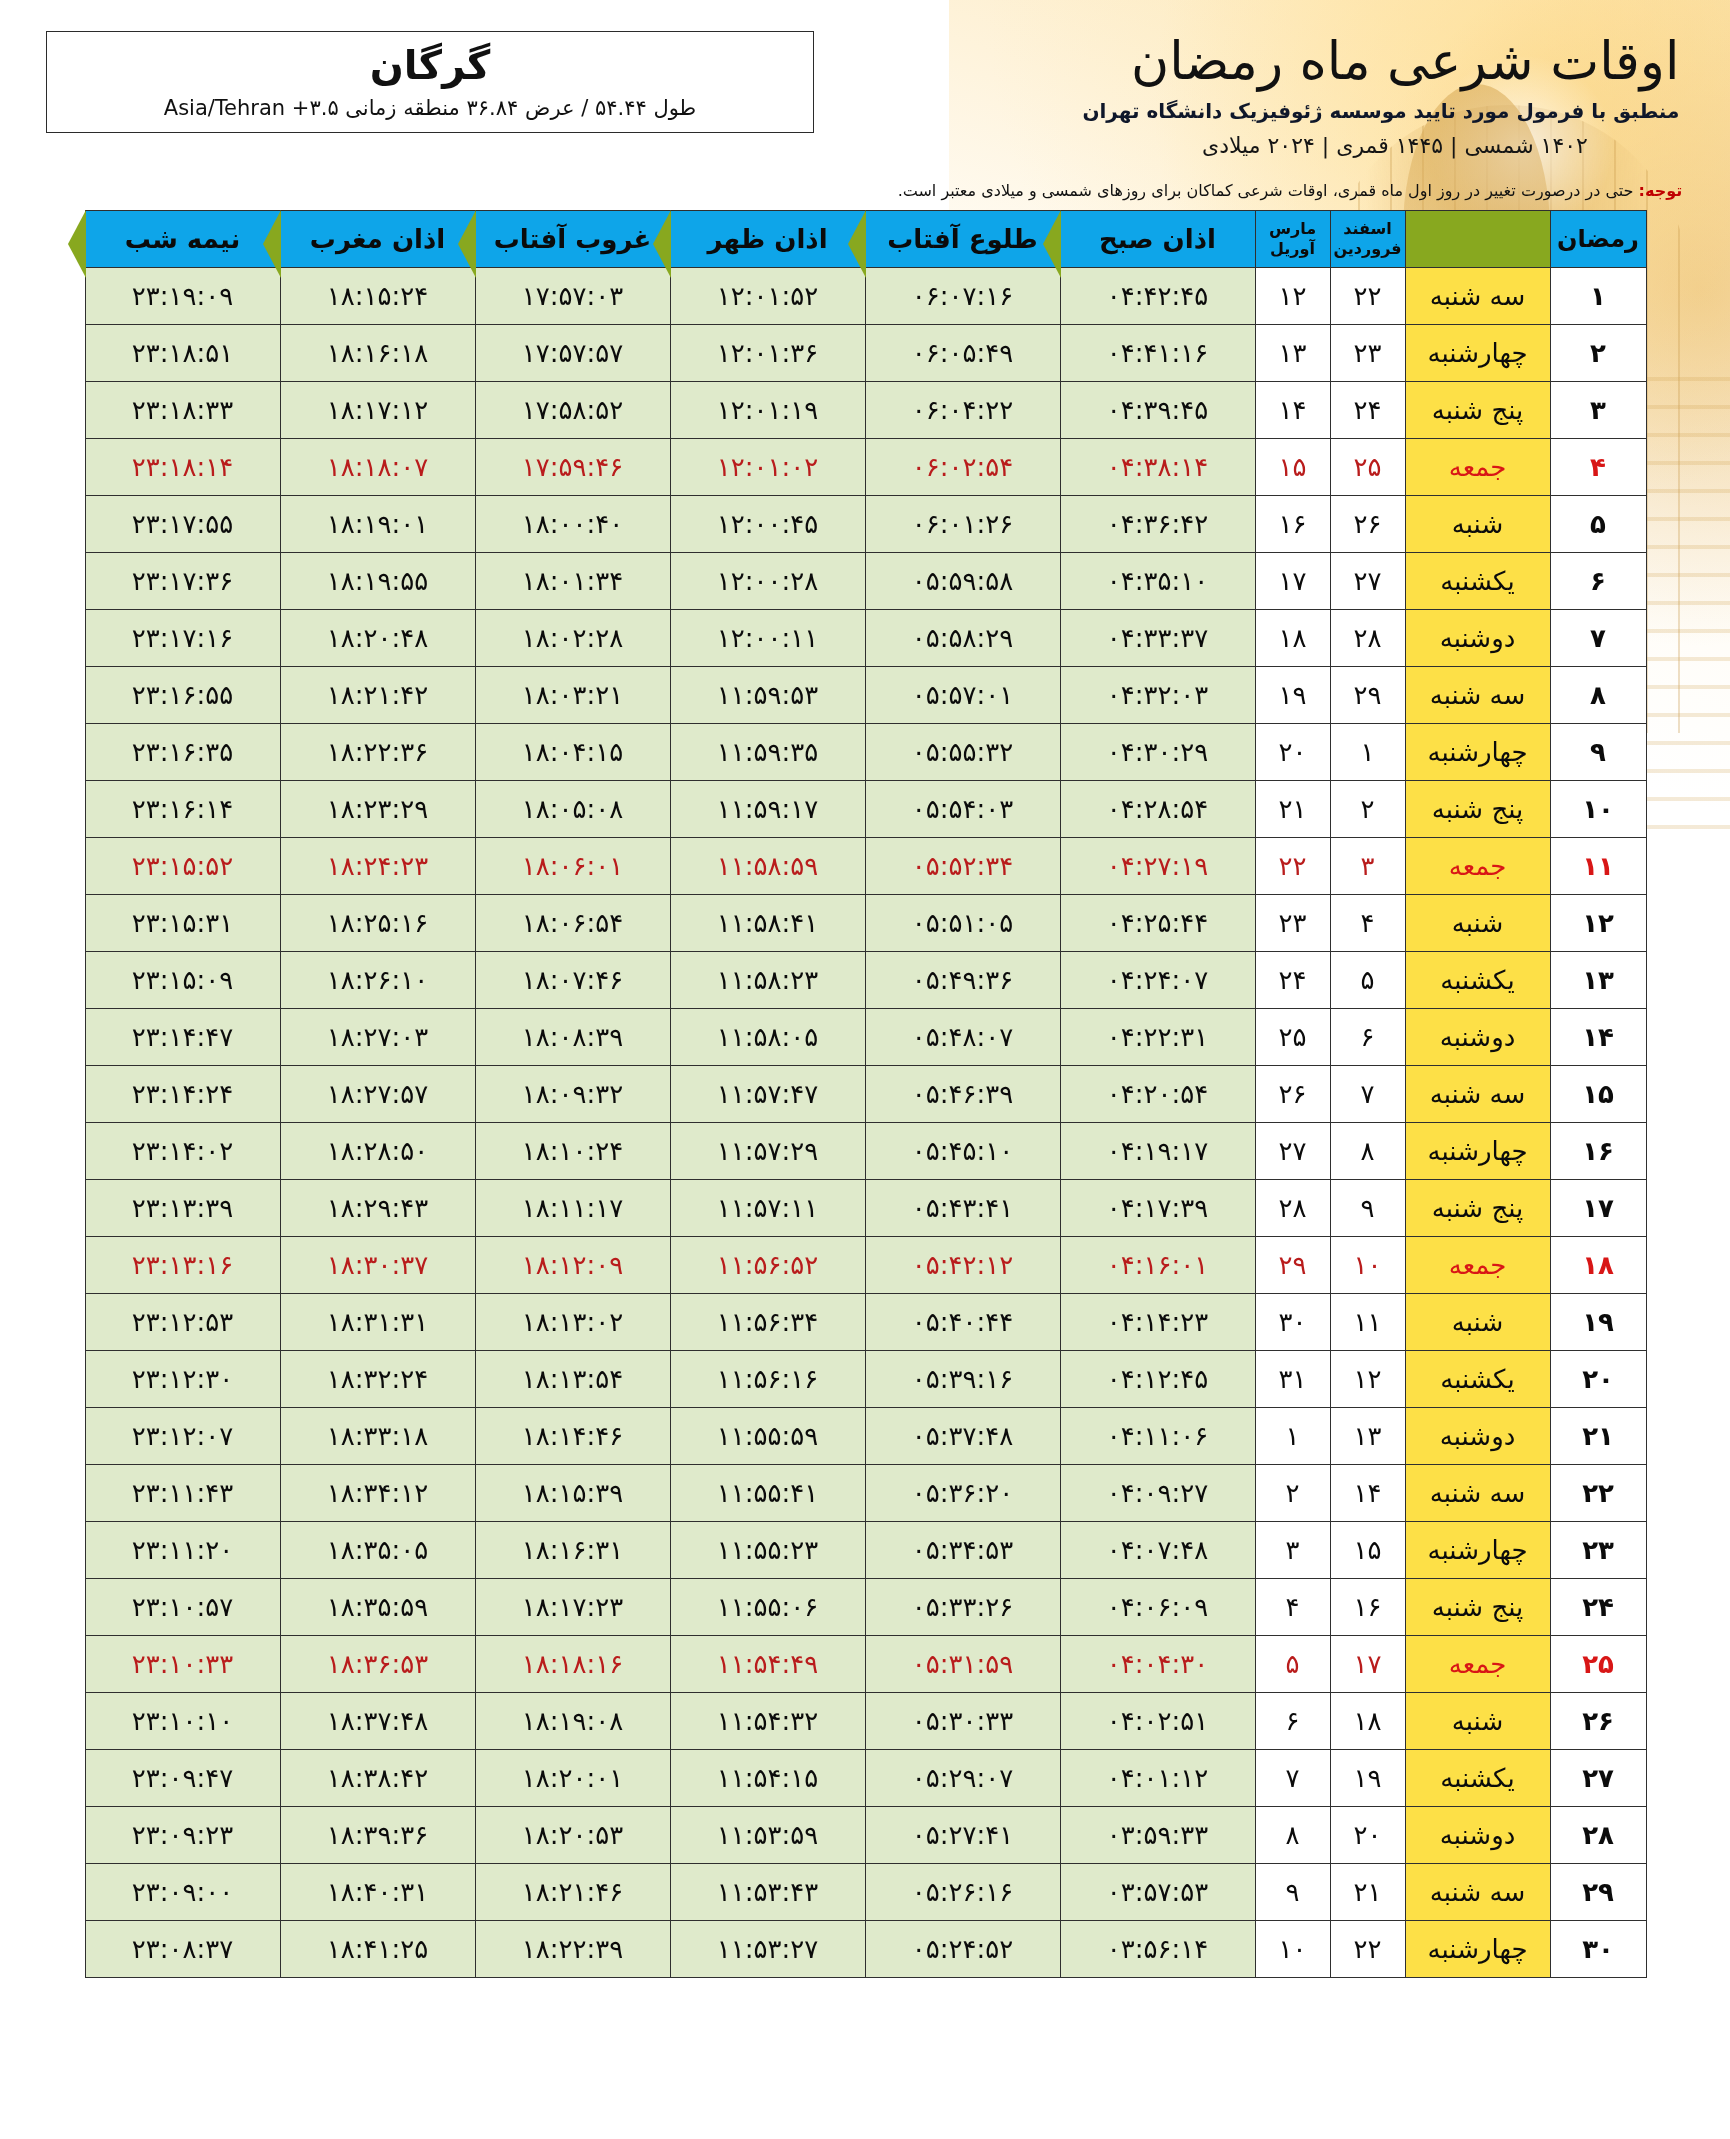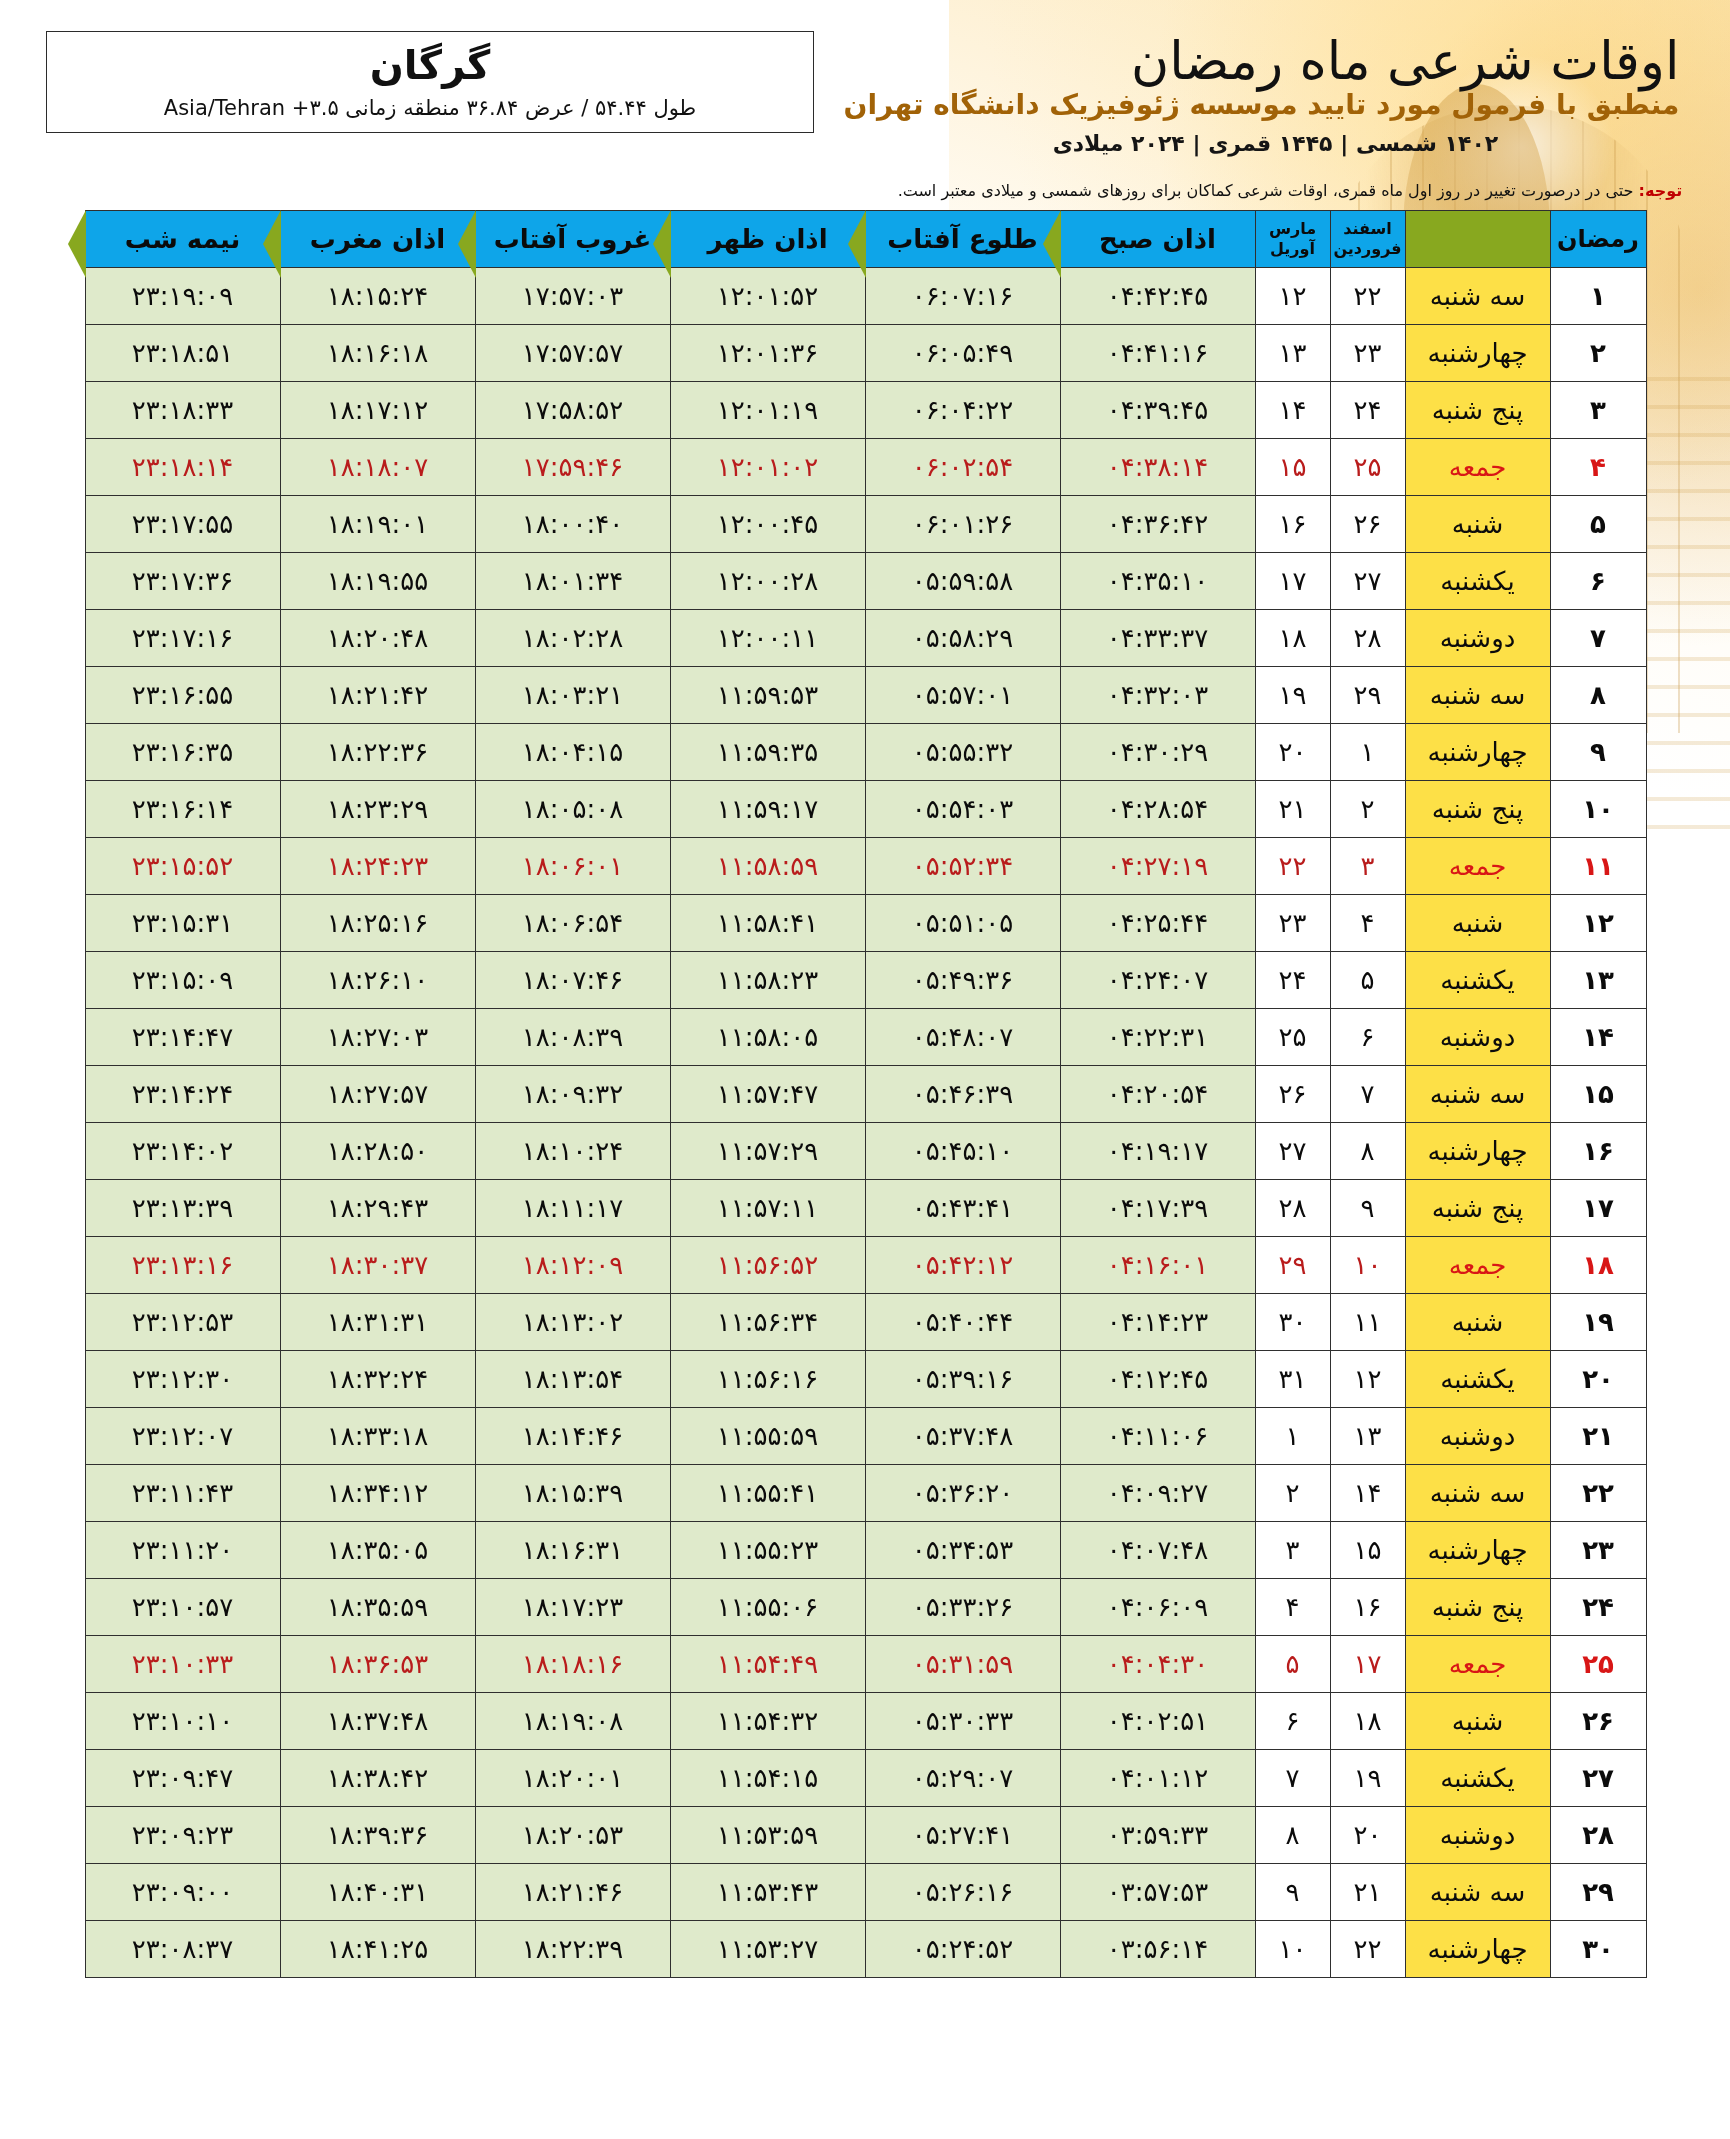--- a/index.html
+++ b/index.html
@@ -76,34 +76,33 @@
   }
   .main-title {
     font-size:52px;
     font-weight:normal;
     color:#111111;
     line-height:1.05;
     letter-spacing:-0.7px;
     white-space:nowrap;
   }
   .sub-title {
-    font-size:28px;
+    font-size:20px;
     font-weight:bold;
-    color:#a16207;
-    margin-top:0;
+    color:#0f172a;
+    margin-top:11px;
     white-space:nowrap;
   }
   .year-line {
     font-size:22px;
     color:#151515;
     margin-top:9.8px;
     text-align:center;
     white-space:nowrap;
     padding-left:28px;
-    font-weight:bold;
   }
 
   .city-box {
     border:1.4px solid #2b2b2b;
     width:768px;
     box-sizing:border-box;
     padding:9.8px 14px 12.6px;
     text-align:center;
     background:rgba(255,255,255,0.86);
   }

